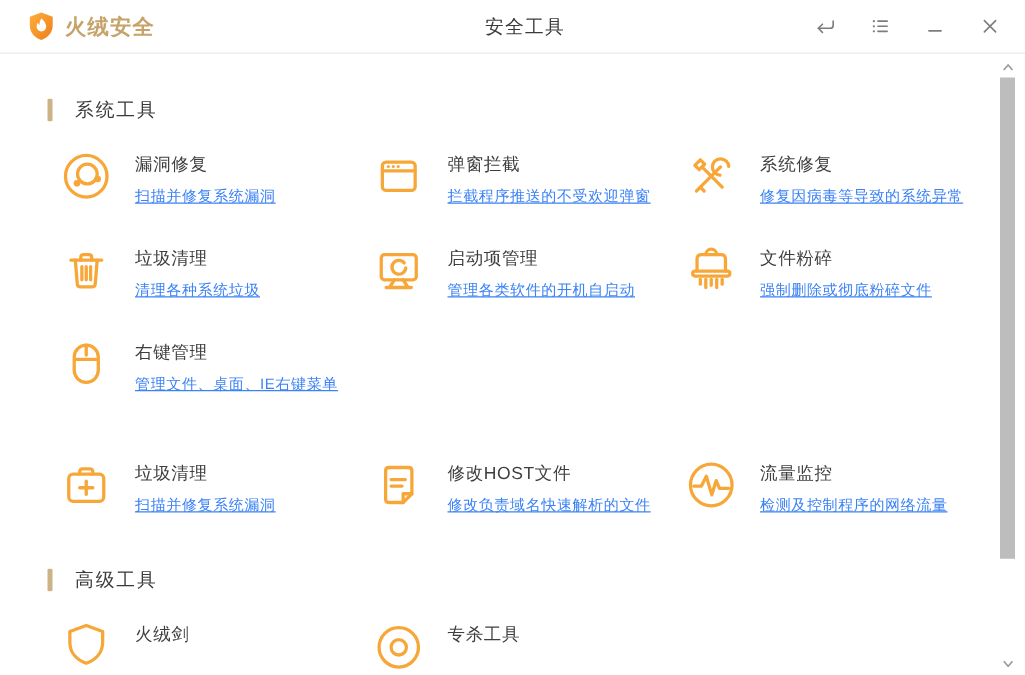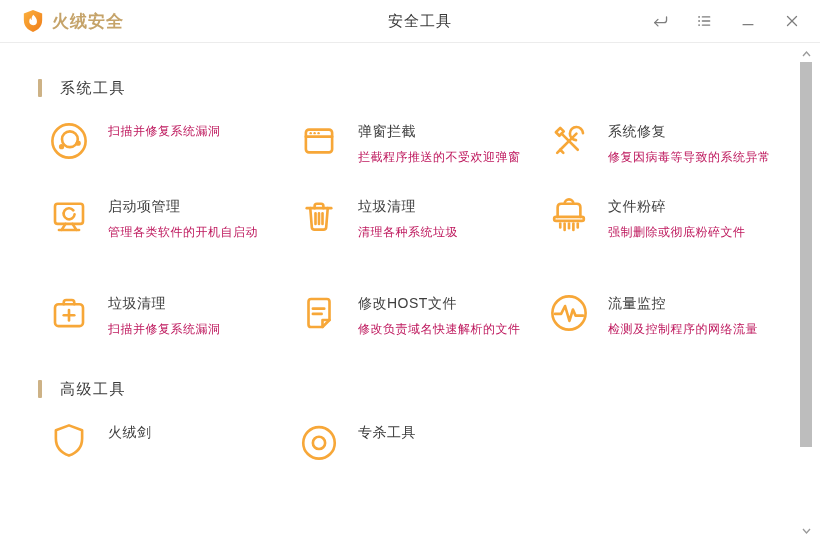--- a/index.html
+++ b/index.html
@@ -34,21 +34,21 @@
   .section-title { font-size:15px; color:#3a3a3a; letter-spacing:1.5px; }
   .grid {
     display:grid; grid-template-columns:250px 250px 250px;
     margin:22px 0 0 10px;
   }
   .tool { display:flex; align-items:flex-start; height:75px; cursor:pointer; }
   .tool-icon { width:42px; height:42px; margin-right:18px; flex:none; color:#F7A738; }
   .tool-icon svg { width:42px; height:42px; display:block; }
   .tool-text { display:flex; flex-direction:column; padding-top:3px; }
   .tname { font-size:14px; color:#3e3e3e; margin-bottom:8px; letter-spacing:0.5px; }
-  .tdesc { font-size:12px; color:#be185d; letter-spacing:0.5px; }
+  .tdesc { font-size:12px; color:#3b82f6; letter-spacing:0.5px;text-decoration:underline; }
   
   .scrollbar { position:absolute; top:44px; bottom:0; right:8px; width:12px; }
   .sb-arrow { position:absolute; left:1px; width:10px; height:8px; cursor:pointer;
               display:flex; align-items:center; justify-content:center; }
   .sb-up { top:6px; } .sb-down { bottom:5px; }
   .sb-thumb { position:absolute; top:18px; left:0; width:12px; height:385px;
               background:#bdbdbd; cursor:pointer; }
 </style>
 </head>
 <body>
@@ -112,20 +112,21 @@
           <div class="tool">
             <span class="tool-icon">
               <svg viewBox="0 0 48 48" fill="none" stroke="currentColor" stroke-width="3" stroke-linecap="round" stroke-linejoin="round">
                 <circle cx="24" cy="24" r="19"></circle>
                 <circle cx="25" cy="22" r="9"></circle>
                 <circle cx="15.5" cy="30.5" r="3" fill="currentColor" stroke="none"></circle>
                 <circle cx="34.5" cy="26.5" r="3" fill="currentColor" stroke="none"></circle>
               </svg>
             </span>
             <span class="tool-text">
+              <span class="tname">漏洞修复</span>
               <span class="tdesc">扫描并修复系统漏洞</span>
             </span>
           </div>
           <div class="tool">
             <span class="tool-icon">
               <svg viewBox="0 0 48 48" fill="none" stroke="currentColor" stroke-width="3" stroke-linecap="round" stroke-linejoin="round">
                 <rect x="9" y="11" width="30" height="26" rx="3.5"></rect>
                 <line x1="9" y1="19" x2="39" y2="19"></line>
                 <circle cx="14.5" cy="15" r="1.4" fill="currentColor" stroke="none"></circle>
                 <circle cx="19" cy="15" r="1.4" fill="currentColor" stroke="none"></circle>
@@ -143,67 +144,80 @@
                 <path d="M9 14 L14 9 L18 13 L13 18 Z"></path>
                 <line x1="15.5" y1="15.5" x2="34" y2="34"></line>
                 <path d="M40 15 a7.5 7.5 0 1 0 -8 8"></path>
                 <line x1="32.5" y1="15.5" x2="14" y2="34"></line>
                 <path d="M14 34 l-3.5 3.5 M14 34 l3.5 3.5"></path>
               </svg>
             </span>
             <span class="tool-text">
               <span class="tname">系统修复</span>
               <span class="tdesc">修复因病毒等导致的系统异常</span>
-            </span>
-          </div>
-          <div class="tool">
-            <span class="tool-icon">
-              <svg viewBox="0 0 48 48" fill="none" stroke="currentColor" stroke-width="3" stroke-linecap="round" stroke-linejoin="round">
-                <rect x="8" y="10" width="32" height="23" rx="3"></rect>
-                <path d="M29 17.5 a6.3 6.3 0 1 0 1.4 4.5"></path>
-                <path d="M20 33 l-4.5 7 M28 33 l4.5 7 M12.5 40 h23"></path>
-              </svg>
-            </span>
-            <span class="tool-text">
-              <span class="tname">启动项管理</span>
-              <span class="tdesc">管理各类软件的开机自启动</span>
             </span>
           </div>
           <div class="tool">
             <span class="tool-icon">
               <svg viewBox="0 0 48 48" fill="none" stroke="currentColor" stroke-width="3" stroke-linecap="round" stroke-linejoin="round">
                 <path d="M10 15 H38"></path>
                 <path d="M19 15 V12.5 q0-2.5 2.5-2.5 h5 q2.5 0 2.5 2.5 V15"></path>
                 <path d="M14 15 L15.8 37 q.2 2.5 3 2.5 h10.4 q2.8 0 3-2.5 L34 15"></path>
                 <line x1="20" y1="21" x2="20" y2="33"></line>
                 <line x1="24" y1="21" x2="24" y2="33"></line>
                 <line x1="28" y1="21" x2="28" y2="33"></line>
               </svg>
             </span>
             <span class="tool-text">
               <span class="tname">垃圾清理</span>
               <span class="tdesc">清理各种系统垃圾</span>
+            </span>
+          </div>
+          <div class="tool">
+            <span class="tool-icon">
+              <svg viewBox="0 0 48 48" fill="none" stroke="currentColor" stroke-width="3" stroke-linecap="round" stroke-linejoin="round">
+                <rect x="8" y="10" width="32" height="23" rx="3"></rect>
+                <path d="M29 17.5 a6.3 6.3 0 1 0 1.4 4.5"></path>
+                <path d="M20 33 l-4.5 7 M28 33 l4.5 7 M12.5 40 h23"></path>
+              </svg>
+            </span>
+            <span class="tool-text">
+              <span class="tname">启动项管理</span>
+              <span class="tdesc">管理各类软件的开机自启动</span>
             </span>
           </div>
           <div class="tool">
             <span class="tool-icon">
               <svg viewBox="0 0 48 48" fill="none" stroke="currentColor" stroke-width="3" stroke-linecap="round" stroke-linejoin="round">
                 <path d="M11 25 V14 q0-4 4-4 h18 q4 0 4 4 v11"></path>
                 <path d="M19 10 a5 5 0 0 1 10 0"></path>
                 <rect x="7" y="25" width="34" height="4.5" rx="2.2"></rect>
                 <line x1="14" y1="32.5" x2="14" y2="37"></line>
                 <line x1="19" y1="32.5" x2="19" y2="40"></line>
                 <line x1="24" y1="32.5" x2="24" y2="38"></line>
                 <line x1="29" y1="32.5" x2="29" y2="40"></line>
                 <line x1="34" y1="32.5" x2="34" y2="37"></line>
               </svg>
             </span>
             <span class="tool-text">
               <span class="tname">文件粉碎</span>
               <span class="tdesc">强制删除或彻底粉碎文件</span>
+            </span>
+          </div>
+          <div class="tool">
+            <span class="tool-icon">
+              <svg viewBox="0 0 48 48" fill="none" stroke="currentColor" stroke-width="3" stroke-linecap="round" stroke-linejoin="round">
+                <rect x="13" y="7" width="22" height="34" rx="11"></rect>
+                <line x1="24" y1="7" x2="24" y2="16"></line>
+                <line x1="13.5" y1="20" x2="34.5" y2="20"></line>
+              </svg>
+            </span>
+            <span class="tool-text">
+              <span class="tname">右键管理</span>
+              <span class="tdesc">管理文件、桌面、IE右键菜单</span>
             </span>
           </div>
         </div>
       </div>
       <div class="section">
         <div class="grid">
           <div class="tool">
             <span class="tool-icon">
               <svg viewBox="0 0 48 48" fill="none" stroke="currentColor" stroke-width="3" stroke-linecap="round" stroke-linejoin="round">
                 <rect x="8" y="14" width="32" height="25" rx="4"></rect>

